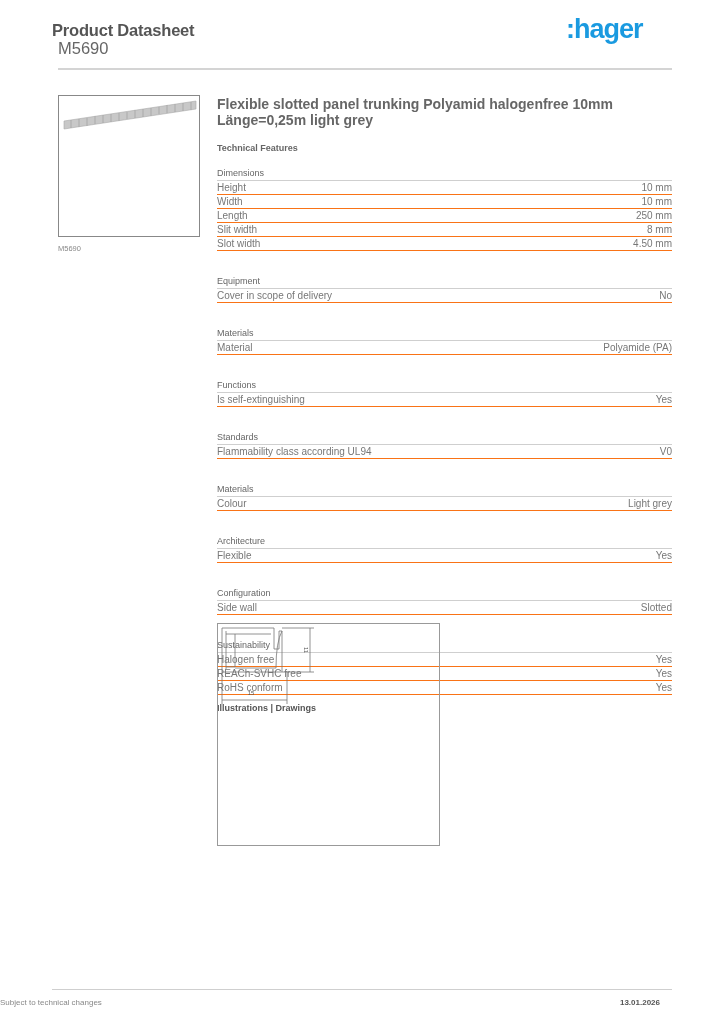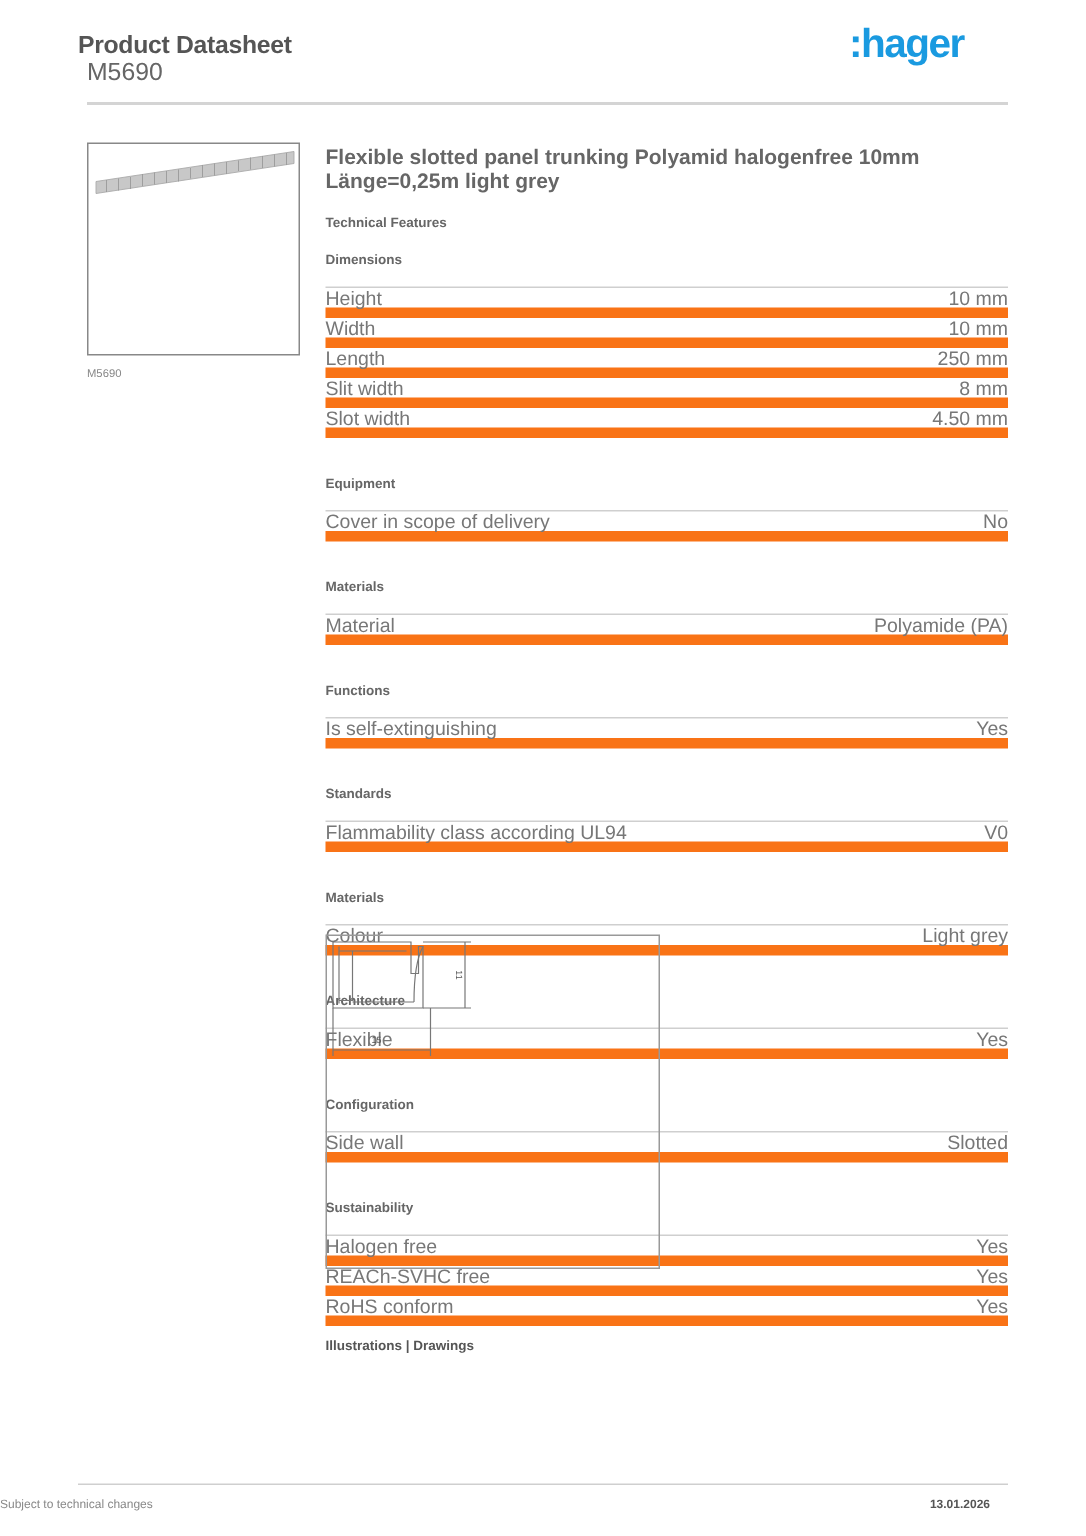--- a/index.html
+++ b/index.html
@@ -8,22 +8,22 @@
   .hdr-title { position: absolute; left: 52px; top: 21px; font-size: 16.5px; font-weight: bold; color: #555; letter-spacing: -0.2px; }
   .hdr-code { position: absolute; left: 58px; top: 39px; font-size: 16.5px; color: #666; }
   .logo { position: absolute; left: 566px; top: 14px; font-size: 27px; font-weight: bold; color: #1a9ae0; letter-spacing: -1px; }
   .hdr-rule { position: absolute; left: 58px; top: 68px; width: 614px; height: 2px; background: #d4d4d4; }
   .thumb { position: absolute; left: 58px; top: 95px; width: 142px; height: 142px; border: 1px solid #888; box-sizing: border-box; }
   .thumb-cap { position: absolute; left: 58px; top: 244px; font-size: 7.5px; color: #888; }
   .main { position: absolute; left: 217px; top: 96px; width: 455px; }
   .title { font-size: 14px; font-weight: bold; color: #666; height: 13px; }
   .tf { font-size: 9px; font-weight: bold; color: #666; margin-top: 34px; height: 13px; }
   .section { margin-top: 25px; }
-  .sec-head { font-size: 9px; font-weight: bold; color: #666; height: 11px; line-height: 11px; border-bottom: 1.5px solid #cfcfcf; padding-bottom: 12px; }
-  .row { display: flex; justify-content: space-between; font-size: 13px; color: #777; height: 13px; line-height: 13px; border-bottom: 7px solid #f97316; }
+  .sec-head { font-size: 9px; font-weight: normal; color: #666; height: 11px; line-height: 11px; border-bottom: 1.5px solid #cfcfcf; padding-bottom: 1px; }
+  .row { display: flex; justify-content: space-between; font-size: 10px; color: #777; height: 13px; line-height: 13px; border-bottom: 1px solid #f97316; }
   .ill-head { font-size: 9px; font-weight: bold; color: #555; margin-top: 8px; }
   .drawing { position: absolute; left: 217px; top: 623px; width: 223px; height: 223px; border: 1px solid #999; box-sizing: border-box; }
   .foot-rule { position: absolute; left: 52px; top: 989px; width: 620px; height: 1px; background: #cfcfcf; }
   .foot-text { position: absolute; left: 0; width: 724px; top: 998px; text-align: left; font-size: 8px; color: #888; }
   .foot-date { position: absolute; right: 64px; top: 998px; font-size: 8px; font-weight: bold; color: #555; }
 </style>
 </head>
 <body>
 
 <div class="hdr-title">Product Datasheet</div>

